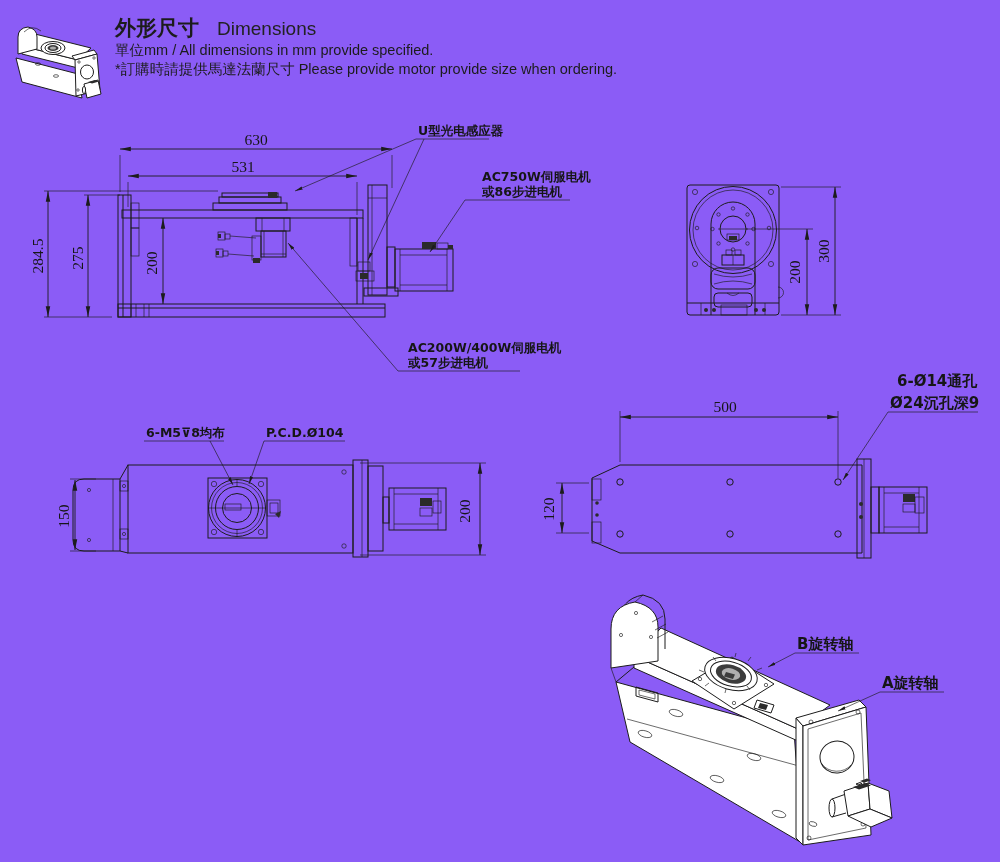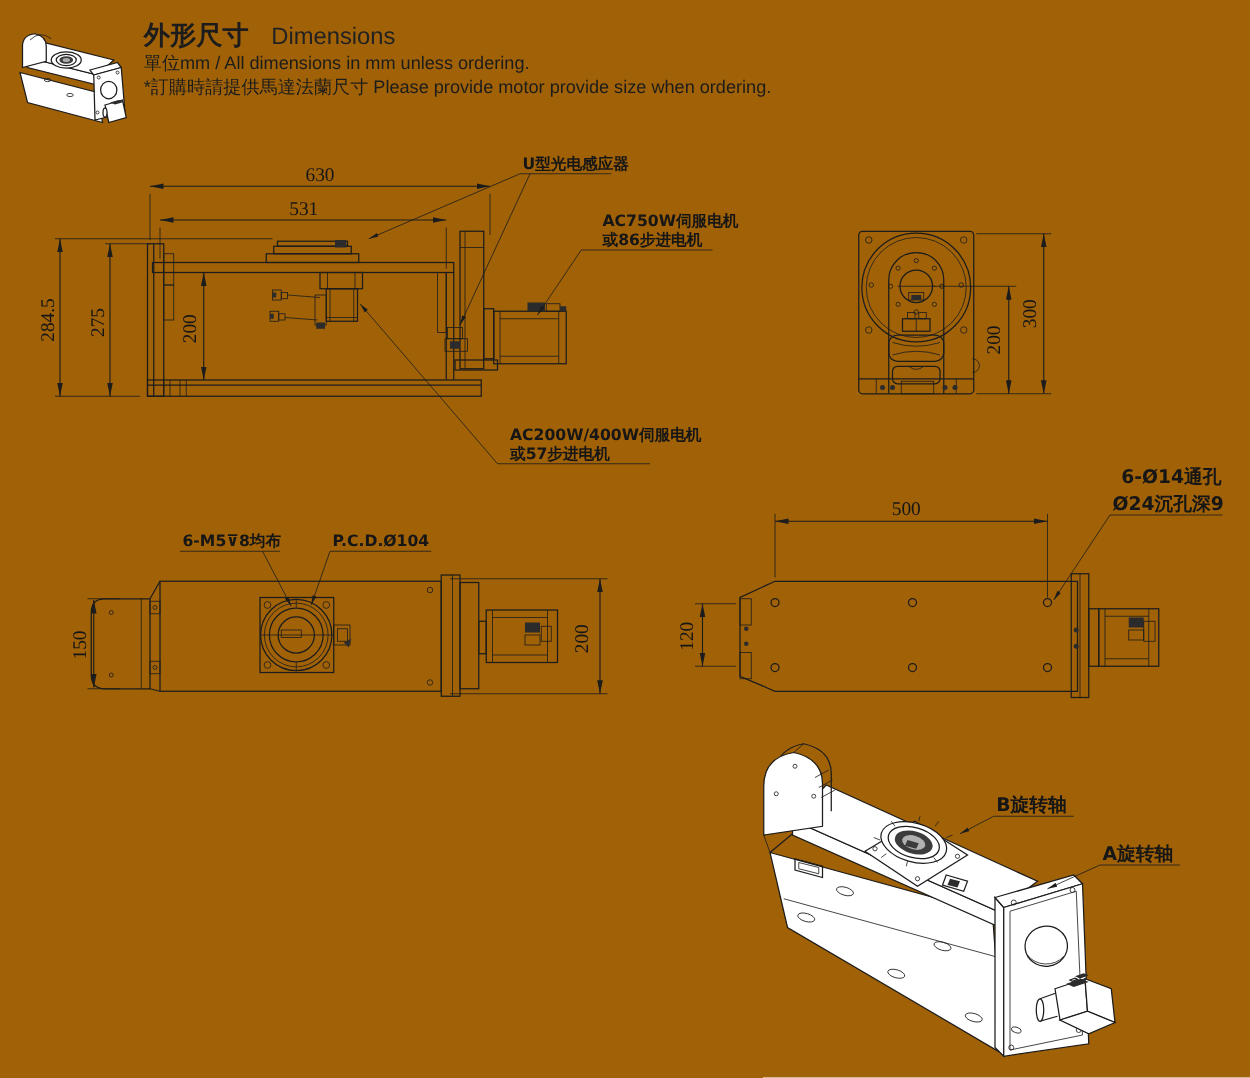--- a/index.html
+++ b/index.html
@@ -1,16 +1,16 @@
 <!DOCTYPE html>
 <html><head>
 <meta charset="utf-8">
 <style>
   html,body{margin:0;padding:0;background:#fff;}
-  #page{position:relative;width:1000px;height:862px;background:#a16207;overflow:hidden;
+  #page{position:relative;width:1000px;height:862px;background:#8b5cf6;overflow:hidden;
         font-family:"Liberation Sans","DejaVu Sans",sans-serif;color:#1c1c1c;}
   #drawing{position:absolute;left:0;top:0;}
   .hdr{position:absolute;left:115px;}
   #title{top:14px;font-size:21px;font-weight:bold;}
   #title .en{font-weight:normal;font-size:19px;margin-left:18px;color:#222;}
   #subtitle{top:41px;font-size:14.5px;}
   #ordernote{top:60px;font-size:14.5px;}
   .ln{fill:none;stroke:#1c1c1c;stroke-width:1;}
   .lt{fill:none;stroke:#1c1c1c;stroke-width:0.65;}
   .fw{fill:#ffffff;stroke:#1c1c1c;stroke-width:1;}
@@ -22,21 +22,21 @@
   .lblbig{font:bold 15px "DejaVu Sans","Liberation Sans",sans-serif;}
 </style>
 </head>
 <body>
 
 <div id="page">
 
   <div class="hdr" id="title">
     <span>外形尺寸</span><span class="en">Dimensions</span>
   </div>
-  <div class="hdr" id="subtitle">單位mm / All dimensions in mm unless ordering.</div>
+  <div class="hdr" id="subtitle">單位mm / All dimensions in mm provide specified.</div>
   <div class="hdr" id="ordernote">*訂購時請提供馬達法蘭尺寸 Please provide motor provide size when ordering.</div>
 
   <svg id="drawing" width="1000" height="862" viewBox="0 0 1000 862">
     <defs>
       <marker id="ae" viewBox="0 0 12 6" refX="12" refY="3" markerWidth="12" markerHeight="6" orient="auto">
           <path d="M12,3 L0,0.5 L0,5.5 Z" fill="#1c1c1c"></path>
         </marker>
       <marker id="as" viewBox="0 0 12 6" refX="0" refY="3" markerWidth="12" markerHeight="6" orient="auto">
           <path d="M0,3 L12,0.5 L12,5.5 Z" fill="#1c1c1c"></path>
         </marker>

